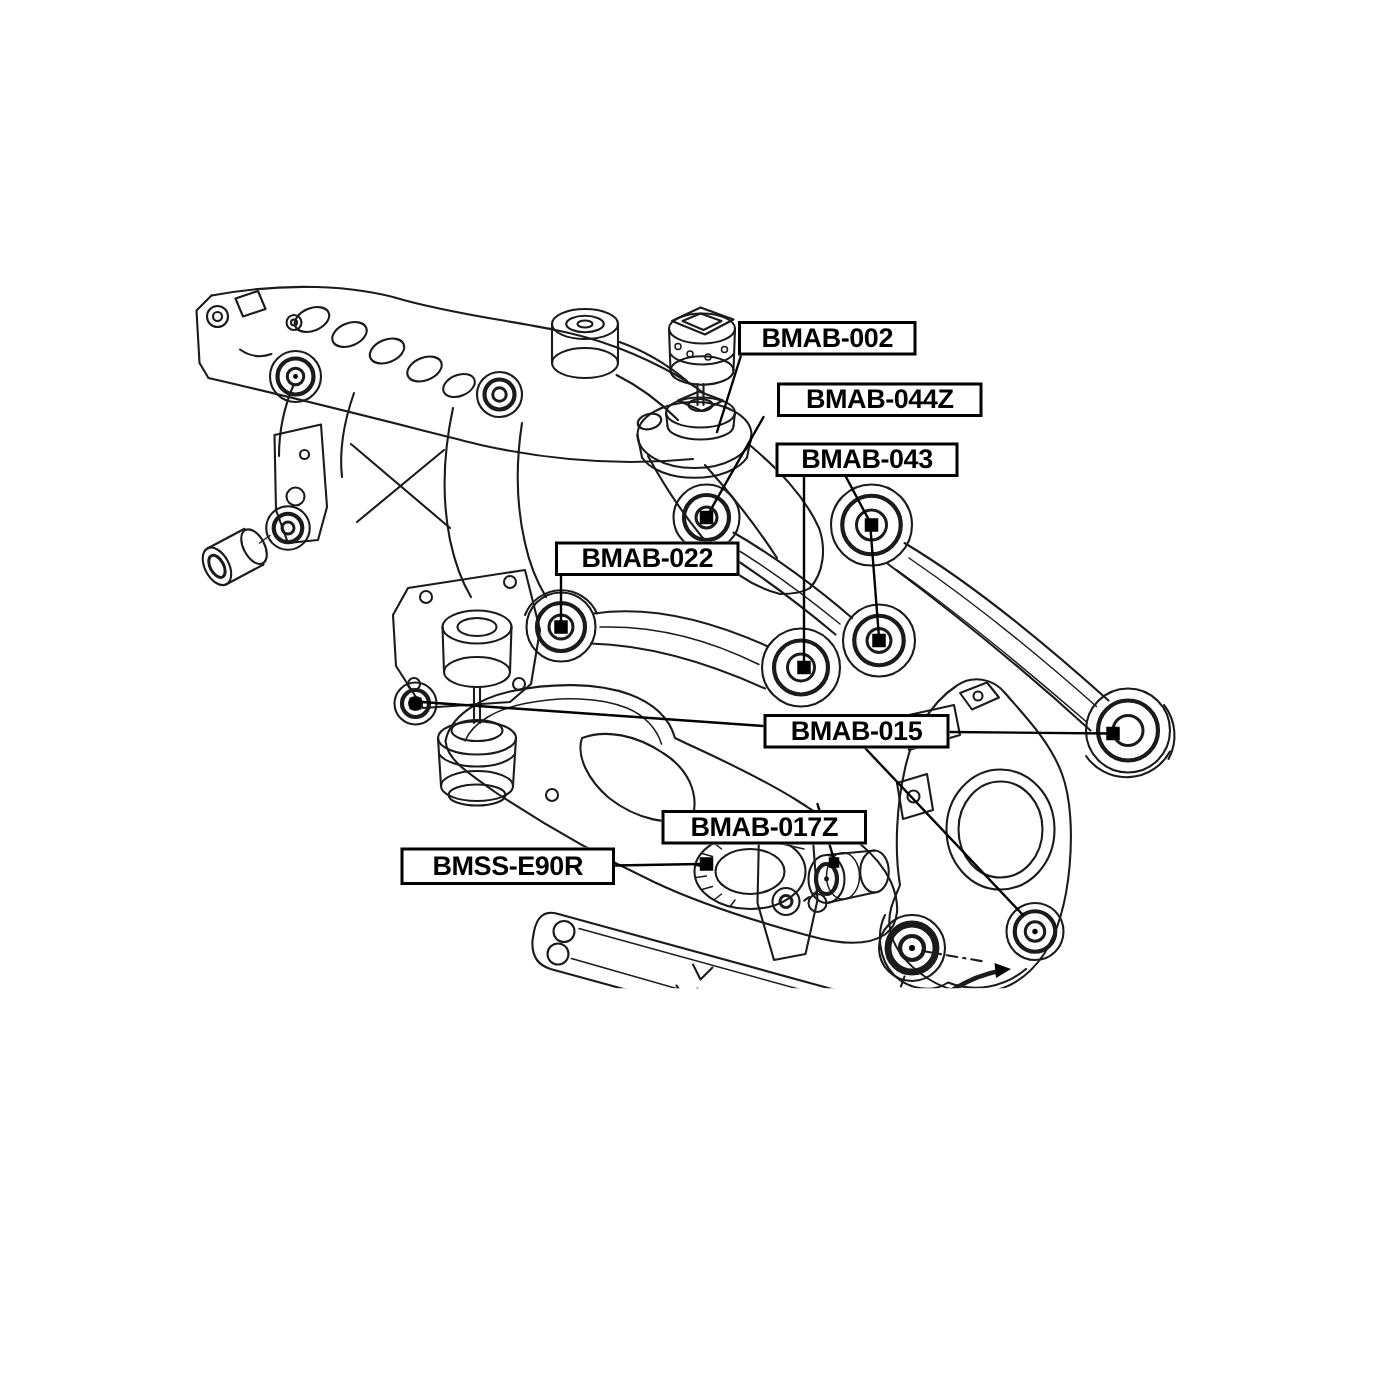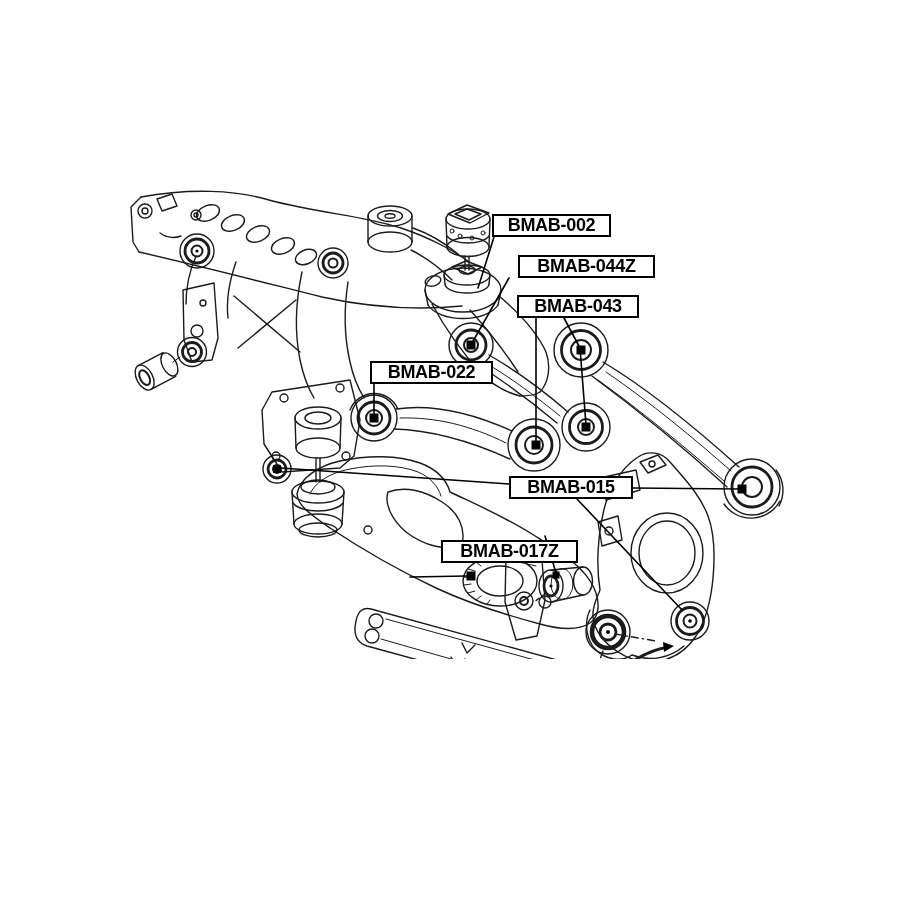--- a/index.html
+++ b/index.html
@@ -287,13 +287,14 @@
     <rect class="mk" x="466.5" y="571.5" width="9" height="9"></rect>
   </g>
 </svg>
 
   <div class="part-label" style="left:492px;top:214px;width:119px;">BMAB-002</div>
   <div class="part-label" style="left:506px;top:255px;width:137px;margin-left:12px;">BMAB-044Z</div>
   <div class="part-label" style="left:517px;top:295px;width:122px;text-align:center;">BMAB-043</div>
   <div class="part-label" style="left:370px;top:361px;width:123px;">BMAB-022</div>
   <div class="part-label" style="left:509px;top:476px;width:124px;">BMAB-015</div>
   <div class="part-label" style="left:441px;top:513px;width:137px;margin-top:27px;">BMAB-017Z</div>
+  <div class="part-label" style="left:267px;top:565px;width:143px;height:25px;line-height:21px;">BMSS-E90R</div>
 </div>
 
 </body></html>

